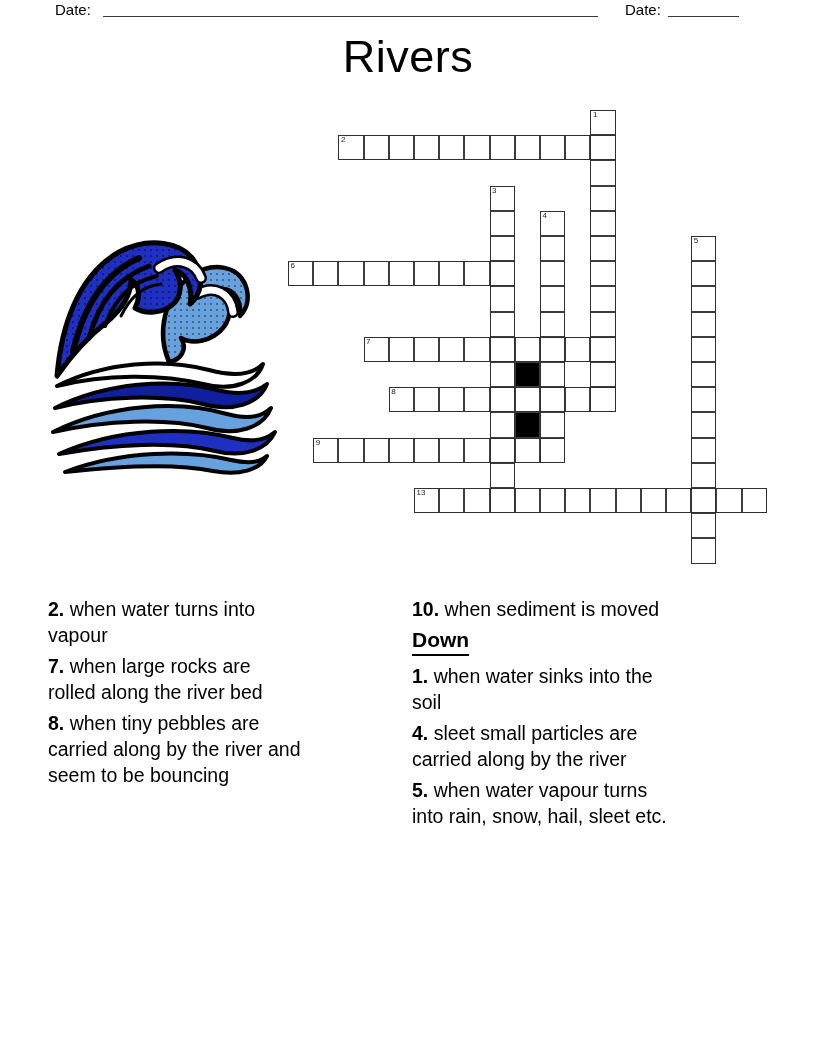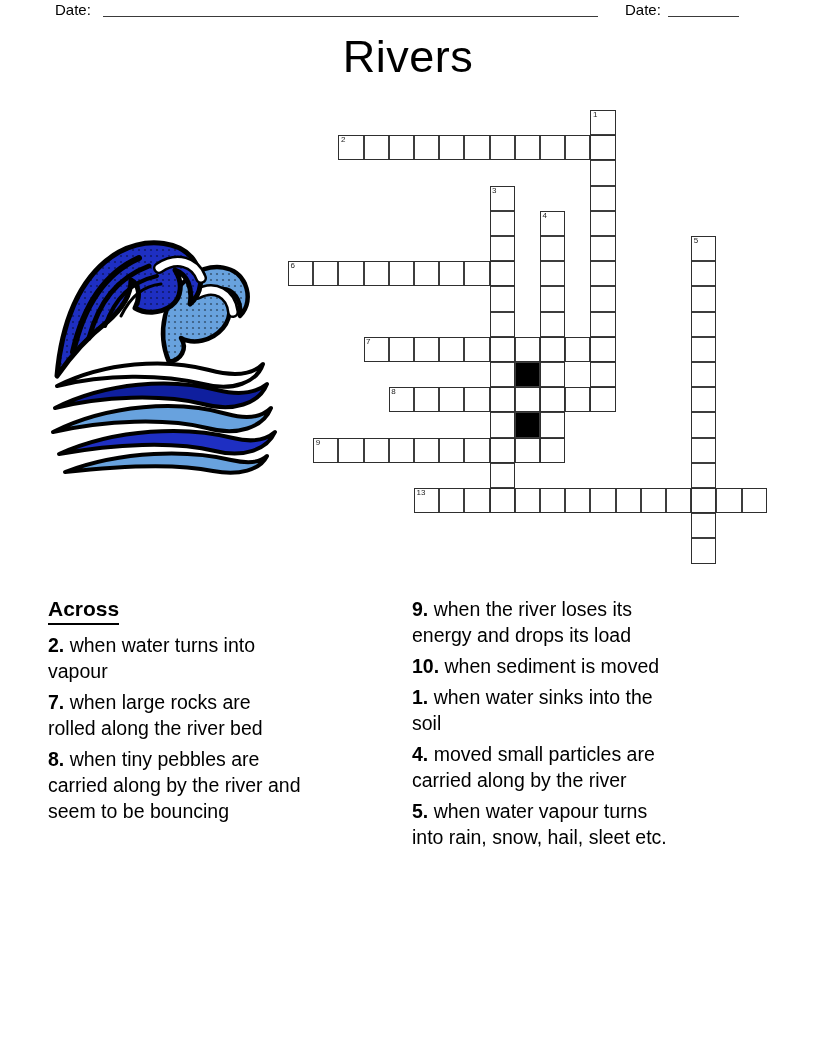--- a/index.html
+++ b/index.html
@@ -201,32 +201,30 @@
     <div class="word-outline" style="left: 252px; top: 100.8px; width: 25.2px; height: 252px;"></div>
     <div class="word-outline" style="left: 403.2px; top: 126px; width: 25.2px; height: 327.6px;"></div>
     <div class="word-outline" style="left: 0px; top: 151.2px; width: 226.8px; height: 25.2px;"></div>
     <div class="word-outline" style="left: 75.6px; top: 226.8px; width: 252px; height: 25.2px;"></div>
     <div class="word-outline" style="left: 100.8px; top: 277.2px; width: 226.8px; height: 25.2px;"></div>
     <div class="word-outline" style="left: 25.2px; top: 327.6px; width: 252px; height: 25.2px;"></div>
     <div class="word-outline" style="left: 126px; top: 378px; width: 352.8px; height: 25.2px;"></div>
   </div>
 
 <div class="clues-col" id="clues-left">
-  <div class="clues-heading"><span>Across</span></div>
 <div class="clue"><span class="clue-num">2. </span><span class="clue-text">when water turns into
 vapour</span></div>
     <div class="clue"><span class="clue-num">7. </span><span class="clue-text">when large rocks are
 rolled along the river bed</span></div>
     <div class="clue"><span class="clue-num">8. </span><span class="clue-text">when tiny pebbles are
 carried along by the river and
 seem to be bouncing</span></div>
   </div>
 <div class="clues-col" id="clues-right">
-  <div class="clue"><span class="clue-num">9. </span><span class="clue-text">when the river loses its
-energy and drops its load</span></div>
     <div class="clue"><span class="clue-num">10. </span><span class="clue-text">when sediment is moved</span></div>
+    <div class="clues-heading"><span>Down</span></div>
 <div class="clue"><span class="clue-num">1. </span><span class="clue-text">when water sinks into the
 soil</span></div>
-    <div class="clue"><span class="clue-num">4. </span><span class="clue-text">moved small particles are
+    <div class="clue"><span class="clue-num">4. </span><span class="clue-text">sleet small particles are
 carried along by the river</span></div>
     <div class="clue"><span class="clue-num">5. </span><span class="clue-text">when water vapour turns
 into rain, snow, hail, sleet etc.</span></div>
   </div>
 
 </body></html>

